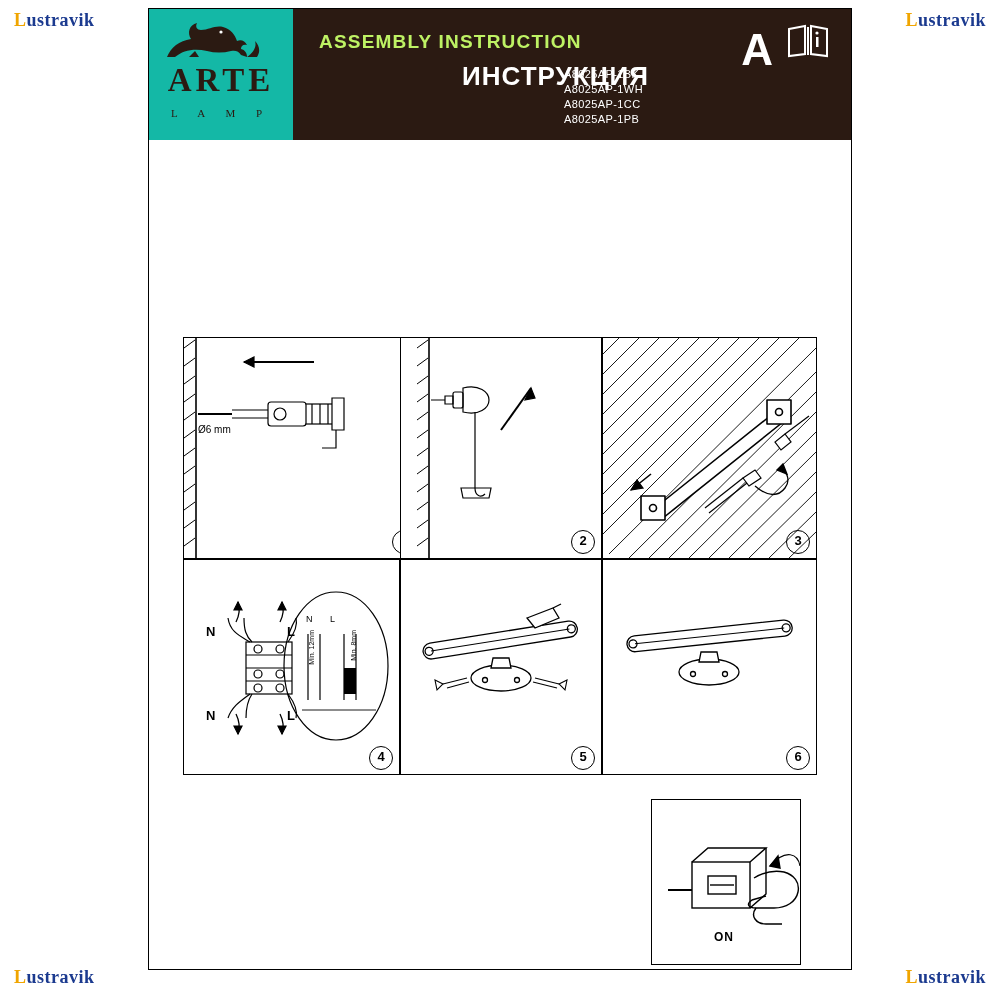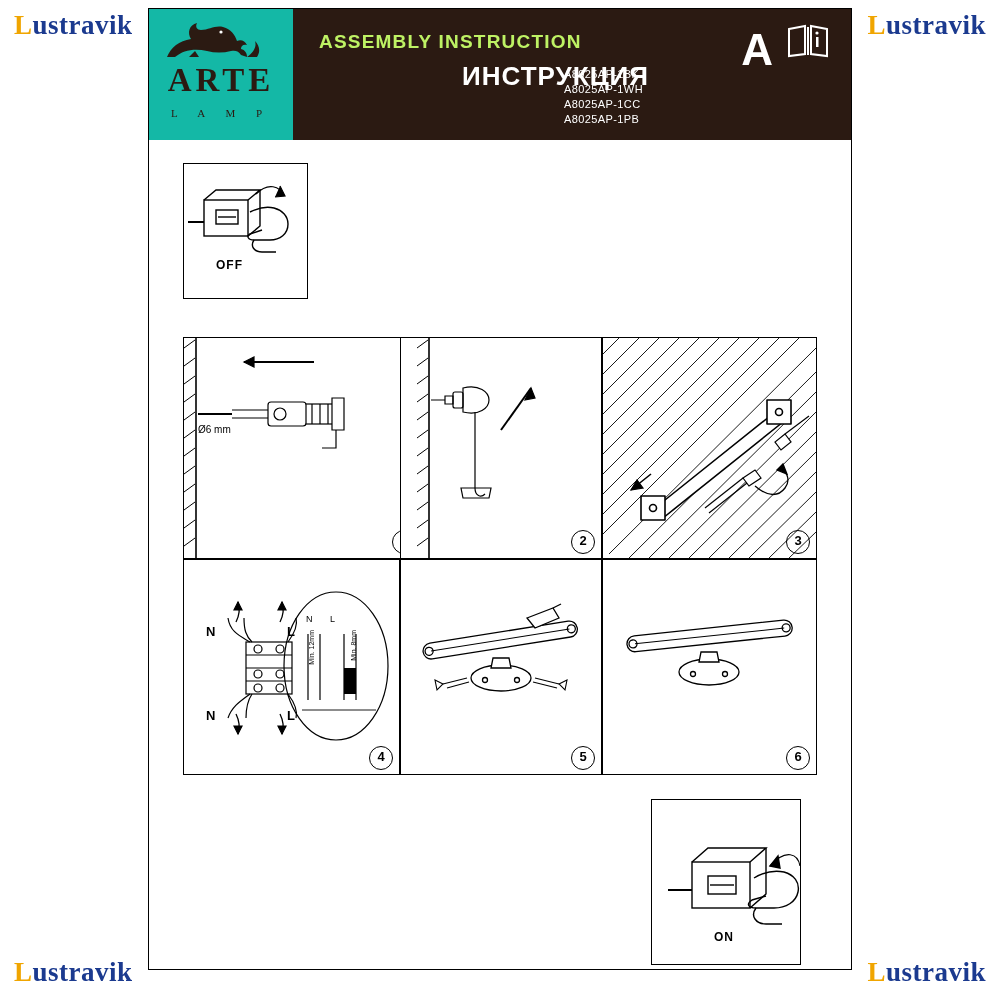--- a/index.html
+++ b/index.html
@@ -6,21 +6,21 @@
   body{
     width:1000px;height:1000px;
     background:#ffffff;
     font-family:"Liberation Sans", sans-serif;
     position:relative;
     overflow:hidden;
   }
   .watermark{
     position:absolute;
     font-family:"Liberation Serif", serif;
-    font-size:27px;
+    font-size:18px;
     font-weight:bold;
     letter-spacing:.5px;
     color:#1b3a8f;
     user-select:none;
   }
   .watermark .accent{color:#f0a500;}
   .wm-tl{left:14px;top:10px;}
   .wm-tr{right:14px;top:10px;}
   .wm-bl{left:14px;bottom:12px;}
   .wm-br{right:14px;bottom:12px;}
@@ -138,37 +138,20 @@
       <svg width="46" height="36" viewBox="0 0 46 36">
         <path d="M4 6 L20 3 L20 31 L4 33 Z" fill="none" stroke="#fff" stroke-width="2"></path>
         <path d="M42 6 L26 3 L26 31 L42 33 Z" fill="none" stroke="#fff" stroke-width="2"></path>
         <line x1="23" y1="4" x2="23" y2="32" stroke="#fff" stroke-width="2"></line>
         <circle cx="32" cy="10" r="1.6" fill="#fff"></circle>
         <rect x="31" y="14" width="2.5" height="10" fill="#fff"></rect>
       </svg>
     </div>
   </div>
 
-  <div class="panel" style="left:34px;top:154px;width:125px;height:136px;">
-    <svg width="123" height="134" viewBox="0 0 123 134">
-      <g fill="none" stroke="#000" stroke-width="1.4">
-        <rect x="20" y="36" width="44" height="36"></rect>
-        <path d="M20 36 L32 26 L76 26 L64 36"></path>
-        <path d="M64 72 L76 62 L76 26"></path>
-        <rect x="32" y="46" width="22" height="14"></rect>
-        <line x1="34" y1="53" x2="52" y2="53"></line>
-        <line x1="4" y1="58" x2="20" y2="58" stroke-width="2"></line>
-        <path d="M72 30 C84 18 96 22 100 32" stroke-width="1.2"></path>
-        <path d="M96 22 L101 32 L91 33" stroke-width="1.2" fill="#000"></path>
-        <path d="M66 48 C74 44 82 42 90 44 C98 46 104 52 104 60 C104 70 96 76 86 76 L70 76 C64 76 62 72 66 70 L78 66"></path>
-        <path d="M70 76 C66 82 70 88 78 88 L92 88"></path>
-      </g>
-    </svg>
-    <div class="lbl" style="left:32px;top:94px;">OFF</div>
-  </div>
 
   <div class="panel" style="left:34px;top:328px;width:240px;height:222px;">
     <svg width="215" height="220" viewBox="0 0 215 220">
       <g stroke="#000" fill="none" stroke-width="1.2">
         <line x1="12" y1="0" x2="12" y2="220" stroke-width="1.6"></line>
         <g stroke-width="1">
           <line x1="0" y1="10" x2="11" y2="2"></line>
             <line x1="0" y1="28" x2="11" y2="20"></line>
           <line x1="0" y1="46" x2="11" y2="38"></line>
             <line x1="0" y1="64" x2="11" y2="56"></line>

